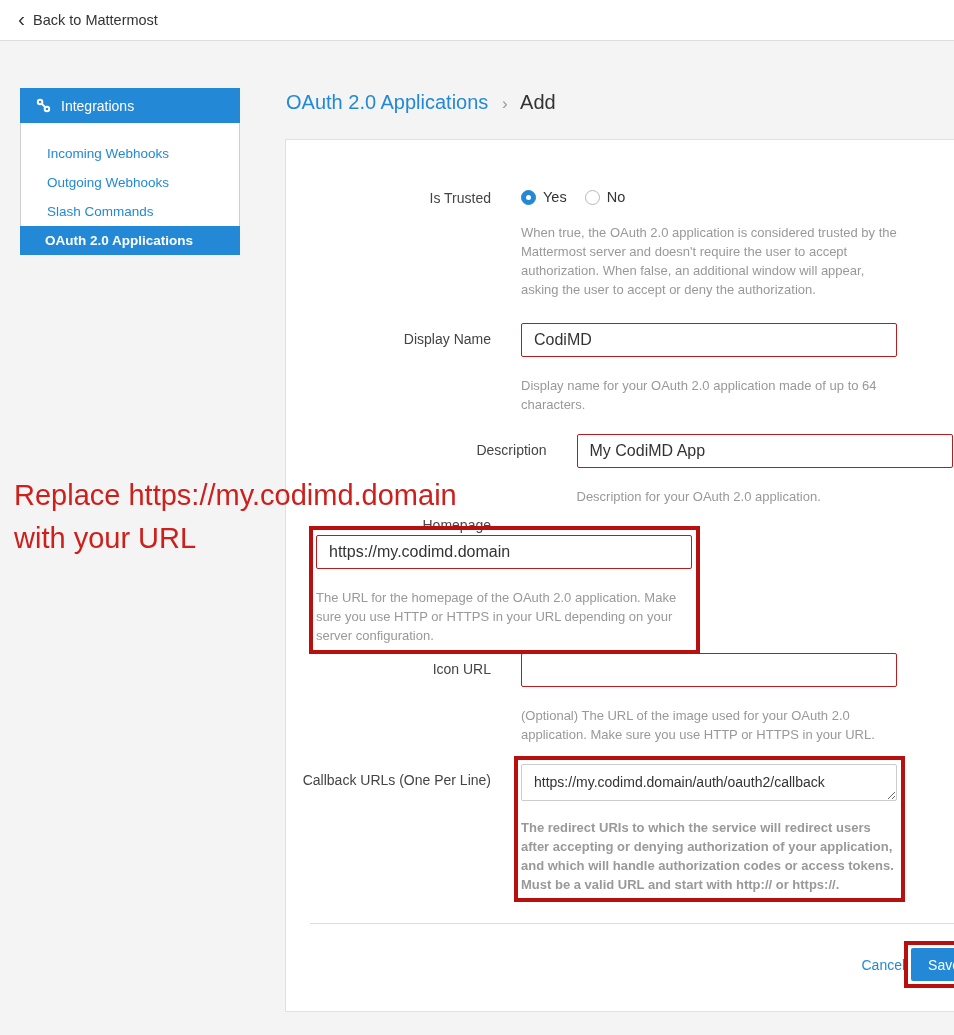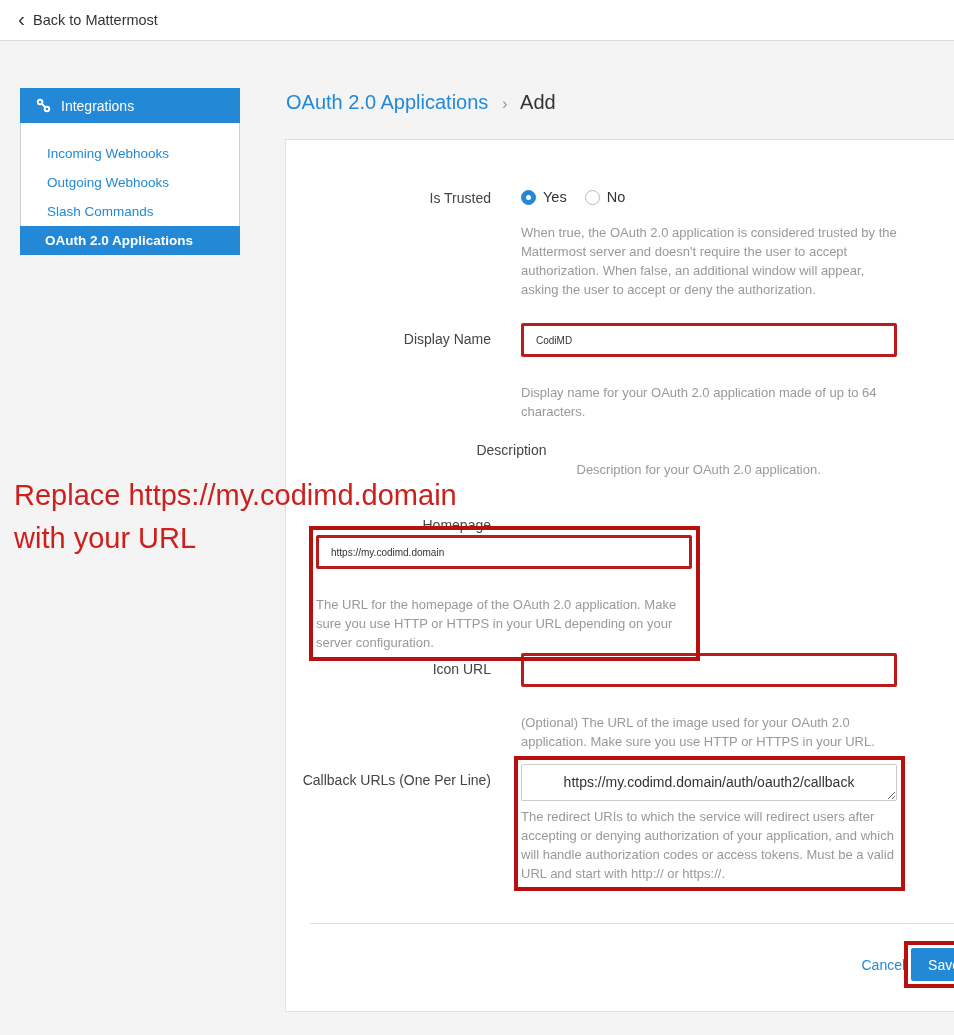--- a/index.html
+++ b/index.html
@@ -56,31 +56,31 @@
   }
 
   .form-row { position:absolute; left:0; width:100%; display:flex; }
   .f-label {
     width:205px; flex-shrink:0; text-align:right;
     color:#444; font-size:14px; line-height:19px; padding-top:7px;
   }
   .f-control { margin-left:30px; width:376px; position:relative; }
 
   input.text {
-    width:376px; height:34px; border:3px solid #b91c1c; border-radius:2px;
-    padding:11px 12px; font-size:10px; color:#333; background:#fff;
+    width:376px; height:34px; border:1px solid #b91c1c; border-radius:2px;
+    padding:11px 12px; font-size:16px; color:#333; background:#fff;
     font-family:inherit; outline:none;
   }
   textarea.text {
     width:376px; height:37px; border:1px solid #ccc; border-radius:2px;
     padding:8px 12px; font-size:14px; color:#333; background:#fff;
     font-family:inherit; outline:none; resize:both; overflow:hidden;
-    white-space:nowrap; line-height:19px;text-align:center;
-  }
-  .help { margin-top:26px; font-size:13px; color:#999; line-height:19px; }
+    white-space:nowrap; line-height:19px;
+  }
+  .help { margin-top:19px; font-size:13px; color:#999; line-height:19px; }
 
   
   .radio-group { display:flex; align-items:center; gap:18px; padding-top:7px; }
   .radio { display:inline-flex; align-items:center; gap:7px; font-size:14.5px; color:#333; cursor:pointer; }
   .radio-dot {
     width:15px; height:15px; border-radius:50%;
     border:1px solid #b8b8b8; background:#fff;
     display:inline-flex; align-items:center; justify-content:center;
   }
   .radio.checked .radio-dot { border:1px solid #2389d7; background:#2389d7; }
@@ -173,20 +173,21 @@
     <div class="f-label">Display Name</div>
     <div class="f-control">
       <input class="text" type="text" value="CodiMD" style="">
       <div class="help">Display name for your OAuth 2.0 application made of up to 64 characters.</div>
     </div>
   </div>
 
   <div class="form-row row-desc">
     <div class="f-label">Description</div>
     <div class="f-control">
+      <input class="text" type="text" value="My CodiMD App" style="">
       <div class="help">Description for your OAuth 2.0 application.</div>
     </div>
   </div>
 
   <div class="form-row row-home">
     <div class="f-label">Homepage</div>
     <div class="f-control">
       <input class="text" type="text" value="https://my.codimd.domain" style="">
       <div class="red-frame home-frame"></div>
       <div class="help">The URL for the homepage of the OAuth 2.0 application. Make sure you use HTTP or HTTPS in your URL depending on your server configuration.</div>
@@ -199,21 +200,21 @@
       <input class="text" type="text" value="" style="">
       <div class="help">(Optional) The URL of the image used for your OAuth 2.0 application. Make sure you use HTTP or HTTPS in your URL.</div>
     </div>
   </div>
 
   <div class="form-row row-callback">
     <div class="f-label">Callback URLs (One Per Line)</div>
     <div class="f-control">
       <textarea class="text" style="">https://my.codimd.domain/auth/oauth2/callback</textarea>
       <div class="red-frame callback-frame"></div>
-      <div class="help" style="margin-top:2px;">The redirect URIs to which the service will redirect users after accepting or denying authorization of your application, and which will handle authorization codes or access tokens. Must be a valid URL and start with http:// or https://.</div>
+      <div class="help" style="margin-top:13px;font-weight:bold;">The redirect URIs to which the service will redirect users after accepting or denying authorization of your application, and which will handle authorization codes or access tokens. Must be a valid URL and start with http:// or https://.</div>
     </div>
   </div>
 
   <hr class="footer-hr">
 
   <div class="footer">
     <a class="cancel-link">Cancel</a>
     <span class="save-wrap">
       <button class="save-btn">Save</button>
       <span class="red-frame save-frame"></span>

